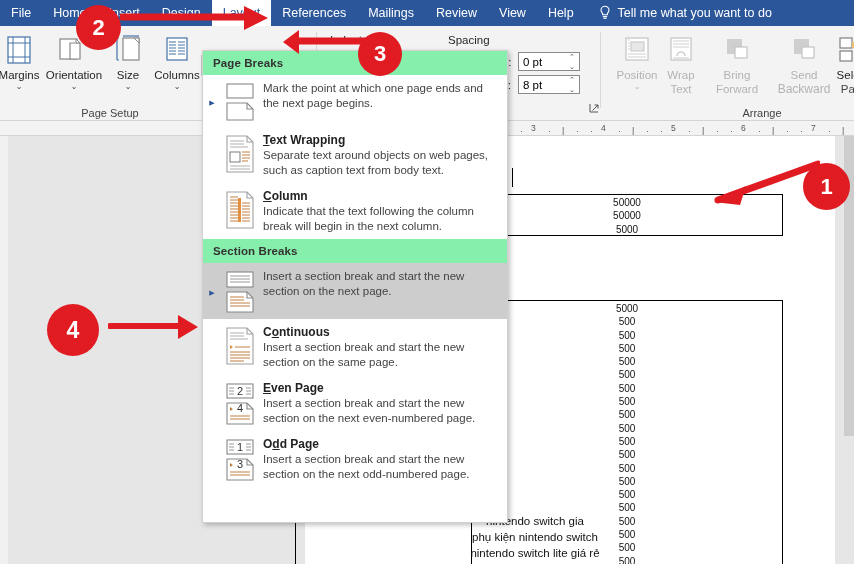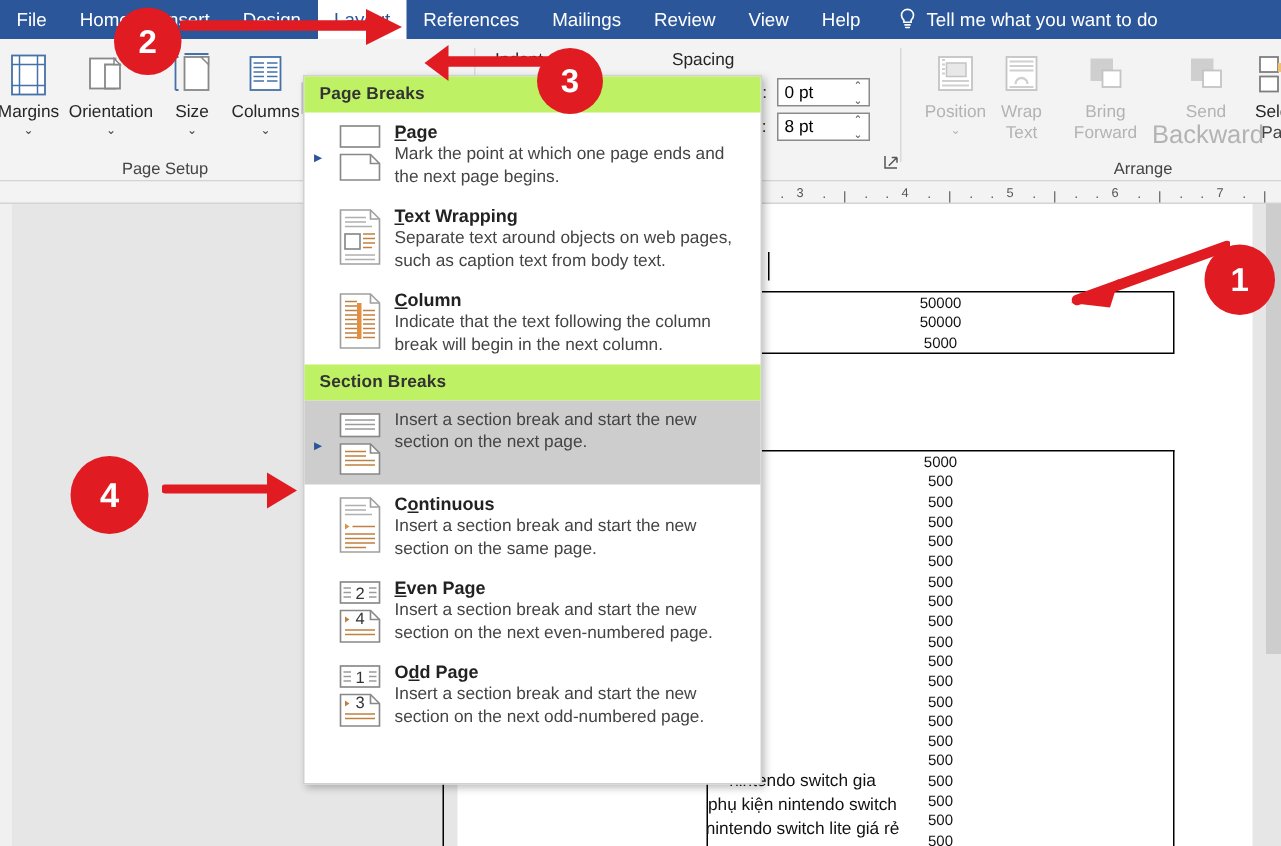--- a/index.html
+++ b/index.html
@@ -115,21 +115,21 @@
     position:absolute; left:0; top:0; width:8px; height:428px; background:#f0f0f0;
   }
 
   
   #menu{
     position:absolute; left:202px; top:50px; width:306px; height:473px;
     background:#fff; border:1px solid #d0d0d0;
     box-shadow:2px 2px 5px rgba(0,0,0,0.25); z-index:20;
   }
   .mhead{
-    background:#bef264; font-size:11.5px; font-weight:bold; color:#333;
+    background:#86efac; font-size:11.5px; font-weight:bold; color:#333;
     padding:6px 0 6px 10px; letter-spacing:.1px;
   }
   .mitem{
     display:flex; padding:6px 8px 6px 4px; cursor:default; position:relative;
   }
   .mitem.sel{ background:#cdcdcd; }
   .mbullet{
     width:10px; display:flex; align-items:center; justify-content:center;
     color:#2b579a; font-size:7px; padding-top:4px;
   }
@@ -301,21 +301,21 @@
       <div class="cv" style="font-size:11.5px;line-height:13px;">Forward</div>
     </div>
     <div class="bigbtn dis" style="left:166px;width:72px;">
       <div class="ic">
         <svg width="28" height="30" viewBox="0 0 28 30">
             <rect x="4" y="4" width="15" height="15" fill="#cfcfcf"></rect>
             <rect x="12" y="12" width="12" height="11" fill="#fff" stroke="#c4c4c4" stroke-width="1.2"></rect>
           </svg>
       </div>
       <div class="lb">Send</div>
-      <div class="cv" style="font-size:17px;line-height:13px;">Backward</div>
+      <div class="cv" style="font-size:12px;line-height:13px;">Backward</div>
     </div>
     <div class="bigbtn" style="left:226px;width:46px;">
       <div class="ic">
         <svg width="30" height="30" viewBox="0 0 30 30">
             <rect x="4" y="3" width="12" height="10" fill="#fff" stroke="#7f7f7f" stroke-width="1.2"></rect>
             <rect x="4" y="16" width="12" height="10" fill="#fff" stroke="#7f7f7f" stroke-width="1.2"></rect>
             <rect x="16" y="7" width="7" height="6" fill="#f0c070"></rect>
           </svg>
       </div>
       <div class="lb">Selec</div>
@@ -413,21 +413,20 @@
   <div class="mitem">
     <div class="mbullet">▶</div>
     <div class="micon">
       <svg width="34" height="38" viewBox="0 0 34 38">
           <rect x="4" y="1" width="26" height="14" fill="#fff" stroke="#888" stroke-width="1.1"></rect>
           <path d="M4 20h20l6 6v11H4z" fill="#fff" stroke="#888" stroke-width="1.1"></path>
           <path d="M24 20v6h6" fill="none" stroke="#888" stroke-width="1.1"></path>
         </svg>
     </div>
     <div class="mtext">
-      <div class="mtitle"><u>P</u><span>age</span></div>
       <div class="mdesc">Mark the point at which one page ends and the next page begins.</div>
     </div>
   </div>
 
   <div class="mitem">
     <div class="mbullet"></div>
     <div class="micon">
       <svg width="34" height="38" viewBox="0 0 34 38">
           <path d="M4 1h20l6 6v30H4z" fill="#fff" stroke="#a0a0a0" stroke-width="1.1"></path>
           <path d="M24 1v6h6" fill="none" stroke="#a0a0a0" stroke-width="1.1"></path>

